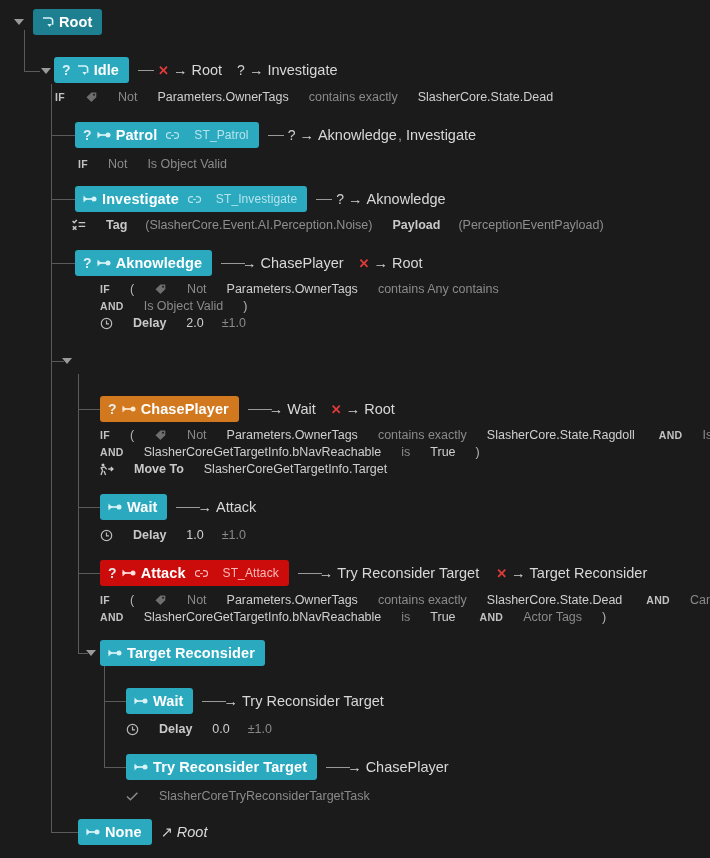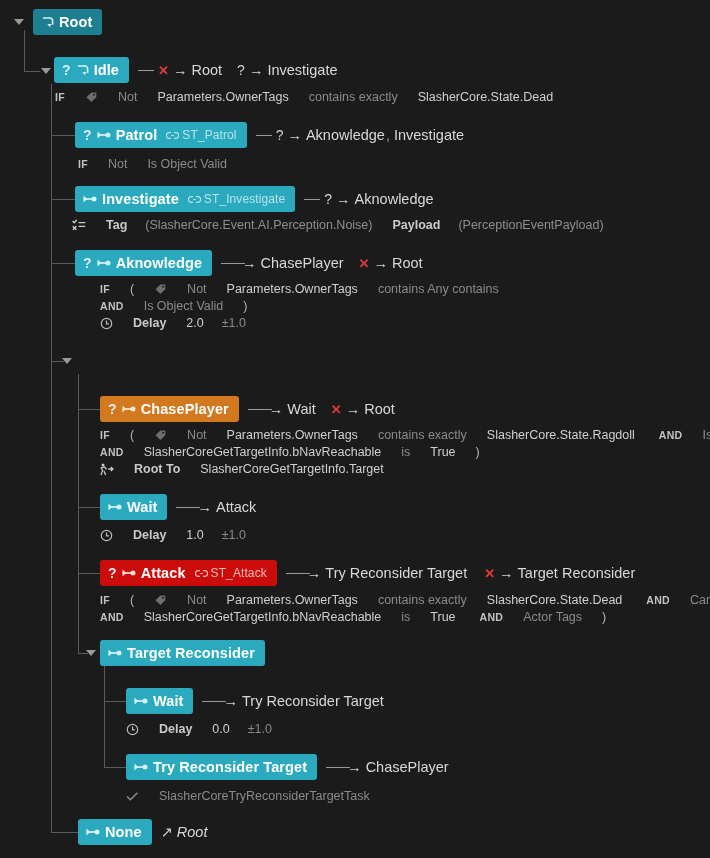--- a/index.html
+++ b/index.html
@@ -35,21 +35,21 @@
     letter-spacing:.1px;
   }
   .chip.teal{background:#2aa9bf;}
   .chip.darkteal{background:#1d7f8f;}
   .chip.orange{background:#d2781f;}
   .chip.red{background:#cc0b0b;}
 
   .chip .qmark{font-weight:bold;font-size:14px;color:#e8f7fa;opacity:.92;margin-right:1px;}
   .chip .gname{color:#ffffff;}
   .chip .linked{
-    display:inline-flex;align-items:center;gap:3px;
+    display:inline-flex;align-items:center;gap:15px;
     font-weight:normal;font-size:12px;
     color:#cfeef5;opacity:.85;margin-left:5px;
   }
   .chip.red .linked{color:#ffd7d7;}
 
   svg.ic{display:block;}
 
   
   .trans{display:inline-flex;align-items:center;gap:5px;margin-left:9px;
          font-size:14.5px;color:#cfcfcf;font-weight:normal;}
@@ -340,21 +340,21 @@
   </div>
   <div class="detail" style="left:99px;top:462px;">
     <span>
         <svg class="ic" width="15" height="13" viewBox="0 0 15 13">
           <circle cx="4" cy="2" r="1.5" fill="#c9c9c9"></circle>
           <path d="M2 12 L3.6 7.4 L2.2 5 L5.6 4 L7.6 6.4" stroke="#c9c9c9" stroke-width="1.3" fill="none"></path>
           <path d="M5 8 L6.6 12" stroke="#c9c9c9" stroke-width="1.3" fill="none"></path>
           <path d="M9.2 6 h4.4 M11.8 4 l2.2 2 l-2.2 2" stroke="#c9c9c9" stroke-width="1.3" fill="none"></path>
         </svg>
       </span>
-    <b>Root To</b>
+    <b>Move To</b>
     <span class="lit">SlasherCoreGetTargetInfo.Target</span>
   </div>
 
   <div class="row" style="left:100px;top:494px;">
     <span class="chip teal">
       <span>
         <svg class="ic" width="15" height="12" viewBox="0 0 15 12">
             <path d="M0.5 6 h9" stroke="#d8f3f8" stroke-width="1.7" fill="none"></path>
             <path d="M0.5 2.6 L4.2 6 L0.5 9.4" fill="#d8f3f8"></path>
             <circle cx="11" cy="6" r="2.5" fill="#d8f3f8"></circle>

